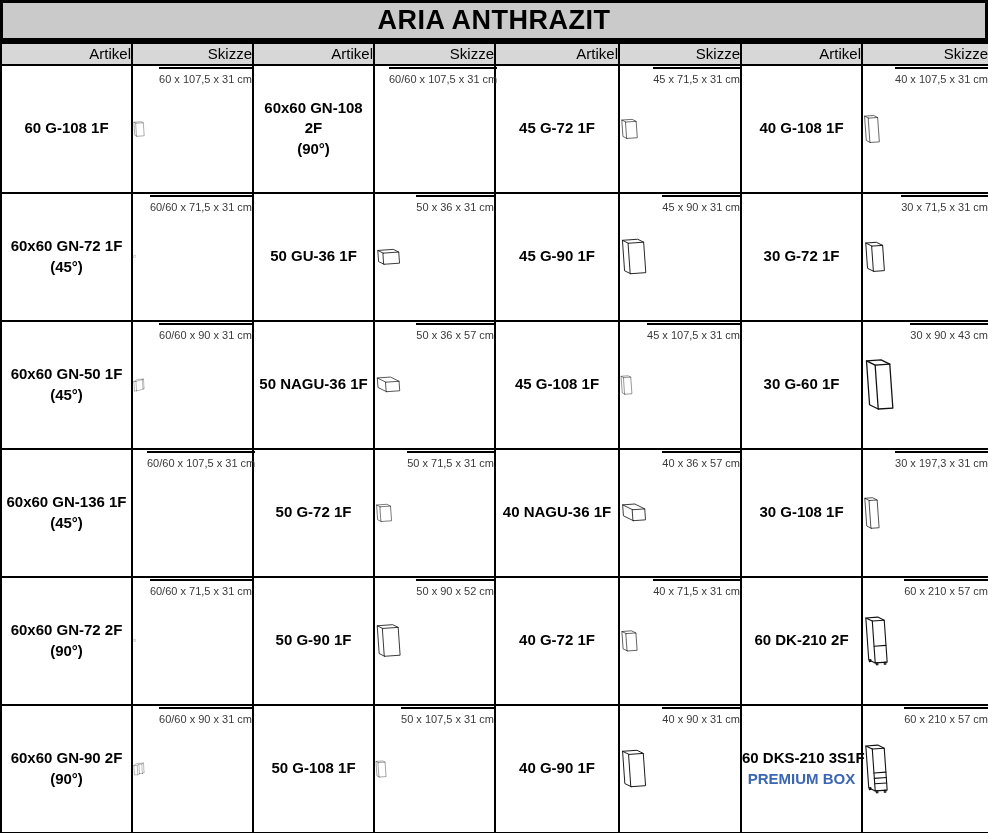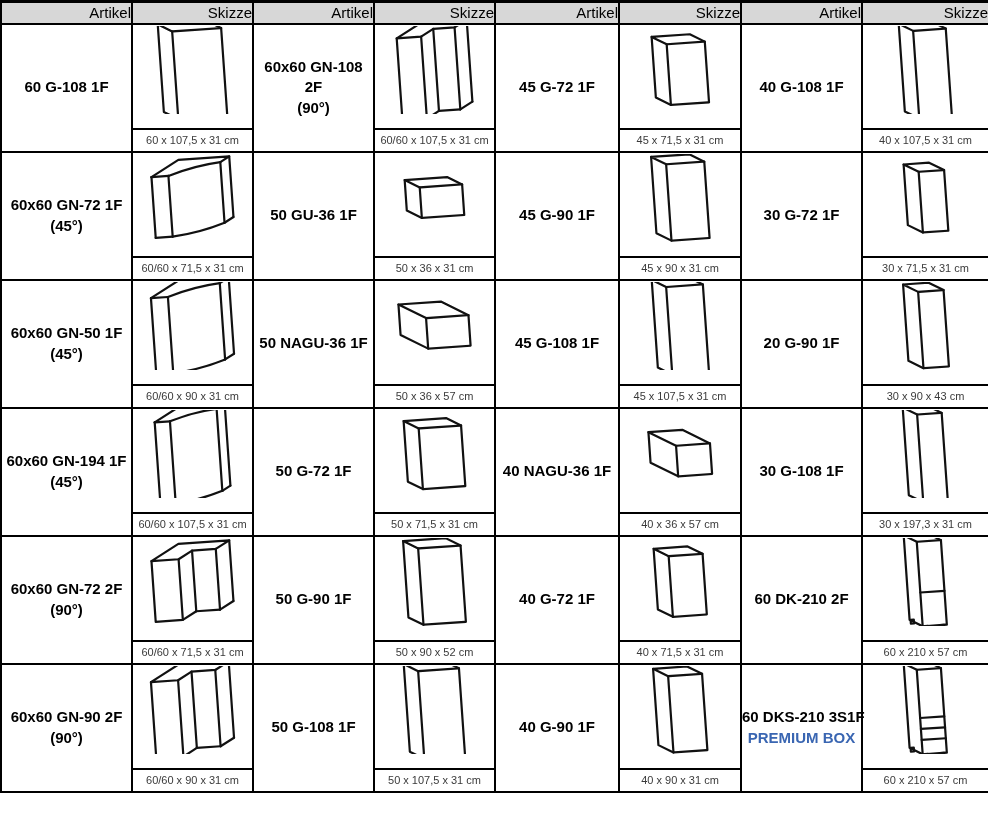--- a/index.html
+++ b/index.html
@@ -17,32 +17,33 @@
     box-sizing:border-box;height:22px;padding:0;
     background:var(--header-bg,#d7d7d7);
     border:2px solid #000;border-top:3px solid #000;
     font-size:15px;font-weight:400;color:#000;text-align:right;
   }
   td{border:2px solid #000;padding:0;vertical-align:middle;background:#fff;}
   tbody tr{height:128px;}
   td.article-cell{text-align:center;}
   .article-line{font-weight:bold;font-size:15px;line-height:1.35;color:#000;white-space:nowrap;}
   .article-line.premium{color:var(--premium-blue,#3a66b2);}
-  .skizze-wrap{display:flex;flex-direction:column;height:124px;gap:14px;}
+  .skizze-wrap{display:flex;flex-direction:row;height:124px;gap:14px;}
   .sketch-area{flex:1 1 auto;display:flex;align-items:center;justify-content:center;overflow:hidden;}
   .caption{
     height:20px;flex:0 0 20px;border-top:2px solid #000;
     display:flex;align-items:center;justify-content:center;
     font-size:11px;color:#3a3a3a;white-space:nowrap;
   }
 </style>
 </head>
 <body>
 
 <div class="sheet">
+  <div class="title-bar">ARIA ANTHRAZIT</div>
   <table>
     <colgroup>
       <col style="width:131px">
         <col style="width:121px">
       <col style="width:121px">
         <col style="width:121px">
       <col style="width:124px">
         <col style="width:122px">
       <col style="width:121px">
         <col style="width:127px">
@@ -269,40 +270,40 @@
                     <path d="M22.9,17.1 L59.7,17.1 L59.7,105.0 L22.9,105.0 Z"></path>
                     <path d="M22.9,17.1 L9.0,9.0 L45.8,9.0 L59.7,17.1"></path>
                     <path d="M9.0,9.0 L9.0,96.9 L22.9,105.0"></path>
                   </g>
                 </svg>
               </div>
               <div class="caption">45 x 107,5 x 31 cm</div>
             </div>
           </td>
           <td class="article-cell">
-            <div class="article-line">20 G-90 1F</div>
+            <div class="article-line">30 G-60 1F</div>
           </td>
           <td>
             <div class="skizze-wrap">
               <div class="sketch-area">
                 <svg width="58" height="103" viewBox="0 0 58 103">
                   <g transform="rotate(-4 29 51.5)" fill="none" stroke="#111111" stroke-width="2.2" stroke-linejoin="round" stroke-linecap="round">
                     <path d="M23.5,17.4 L49.0,17.4 L49.0,93.9 L23.5,93.9 Z"></path>
                     <path d="M23.5,17.4 L9.0,9.0 L34.5,9.0 L49.0,17.4"></path>
                     <path d="M9.0,9.0 L9.0,85.5 L23.5,93.9"></path>
                   </g>
                 </svg>
               </div>
               <div class="caption">30 x 90 x 43 cm</div>
             </div>
           </td>
         </tr>
         <tr>
           <td class="article-cell">
-            <div class="article-line">60x60 GN-194 1F</div>
+            <div class="article-line">60x60 GN-136 1F</div>
             <div class="article-line">(45°)</div>
           </td>
           <td>
             <div class="skizze-wrap">
               <div class="sketch-area">
                 <svg width="90" height="114" viewBox="0 0 90 114">
                   <g transform="rotate(-4 45 57)" fill="none" stroke="#111111" stroke-width="2.2" stroke-linejoin="round" stroke-linecap="round">
                     <path d="M9.0,22.8 L24.3,22.8"></path>
                     <path d="M24.3,22.8 Q48.0,15.1 71.7,13.6"></path>
                     <path d="M71.7,13.6 L80.1,9.0 L34.2,9.0 L9.0,22.8"></path>

